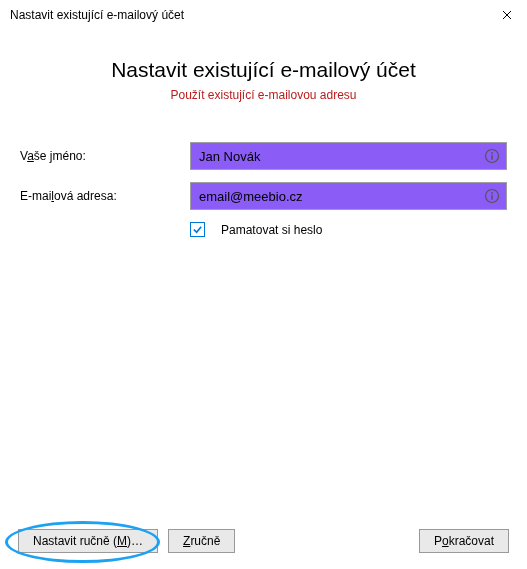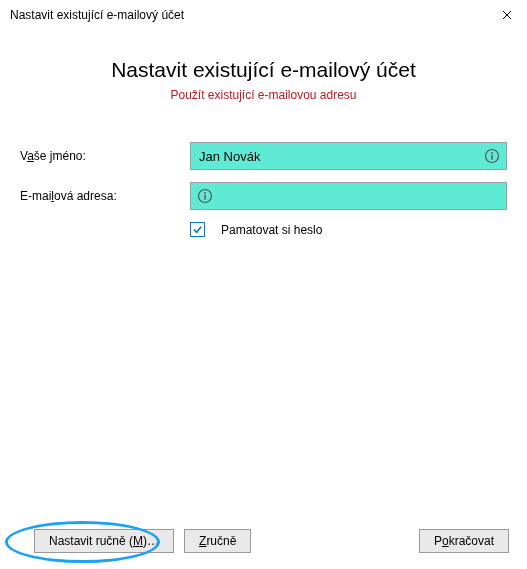--- a/index.html
+++ b/index.html
@@ -61,21 +61,21 @@
     font-size: 12px;
   }
   .form-row .label .ul { text-decoration: underline; }
 
   .input-wrap {
     flex: 1;
     position: relative;
     display: flex;
     border: 1px solid #a0a0a0;
     height: 28px;
-    background: #5eead4;
+    background: #8b5cf6;
   }
   .input-wrap.active {
     border: 1px solid #0a84ff;
     box-shadow: 0 0 0 1px #0a84ff;
   }
   .input-wrap input {
     border: none;
     outline: none;
     flex: 1;
     padding: 0 8px;
@@ -108,21 +108,21 @@
     align-items: center;
     justify-content: center;
     color: #0078d7;
     background: #fff;
   }
   .checkbox svg { width: 11px; height: 11px; }
 
   .button-bar {
     position: absolute;
     bottom: 16px;
-    left: 16px;
+    left: 0;
     right: 0;
     padding: 0 18px;
     display: flex;
     align-items: center;
   }
   .btn {
     height: 24px;
     padding: 0 14px;
     font-size: 12px;
     font-family: inherit;
@@ -172,20 +172,21 @@
             <circle cx="8" cy="5" r="0.9" fill="#555"></circle>
             <rect x="7.3" y="6.8" width="1.4" height="5" fill="#555"></rect>
           </svg>
       </span>
     </div>
   </div>
 
   <div class="form-row">
     <div class="label"><span>E-mai</span><span class="ul">l</span><span>ová adresa:</span></div>
     <div class="input-wrap">
+      <input type="text" value="email@meebio.cz" style="">
       <span class="trailing-icon">
         <svg viewBox="0 0 16 16">
             <circle cx="8" cy="8" r="6.5" fill="none" stroke="#555" stroke-width="1.2"></circle>
             <circle cx="8" cy="5" r="0.9" fill="#555"></circle>
             <rect x="7.3" y="6.8" width="1.4" height="5" fill="#555"></rect>
           </svg>
       </span>
     </div>
   </div>
 

